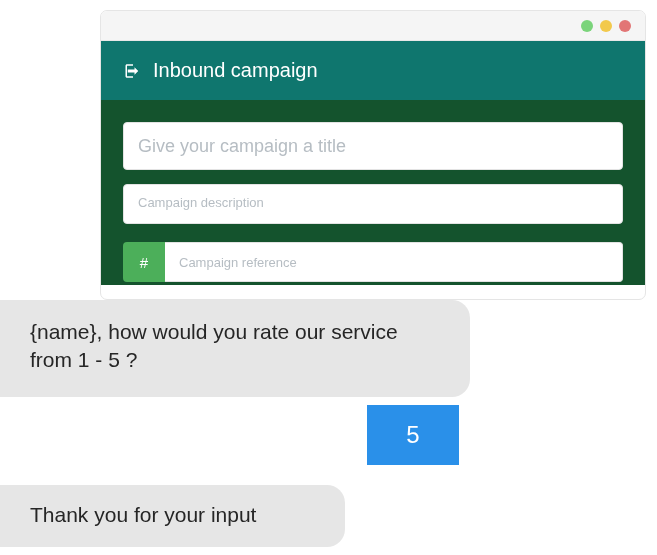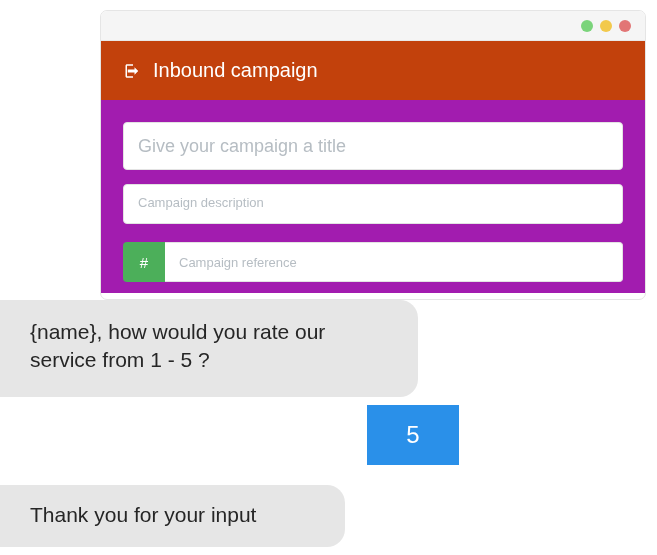--- a/index.html
+++ b/index.html
@@ -13,44 +13,44 @@
     box-shadow:0 0 0 rgba(0,0,0,0);
   }
   .window-bar{width:100%;height:30px;background:#f5f5f5;border-bottom:1px solid #e8e8e8;position:relative}
   .dots{position:absolute;right:14px;top:9px;display:flex;gap:7px}
   .dot{width:12px;height:12px;border-radius:50%}
   .dot.g{background:#7bd47b}
   .dot.y{background:#f2c94c}
   .dot.r{background:#e27575}
 
   .header{
-    background:#c2410c;color:#fff;padding:18px 22px;display:flex;align-items:baseline;gap:10px
+    background:#0f766e;color:#fff;padding:18px 22px;display:flex;align-items:baseline;gap:10px
   }
   .header .ico{width:20px;height:20px;display:inline-flex;align-items:center;justify-content:center;fill:#fff;color:#fff;align-self:center}
   .header .title{font-size:20px;font-weight:400;color:#fff}
   .header .subtitle{font-size:13px;color:#cdd6df;font-weight:300}
 
-  .form{padding:22px 22px 11px 22px;background:#a21caf}
+  .form{padding:22px 22px 3px 22px;background:#14532d}
   .input,.textarea{
     width:100%;border:1px solid #e3e3e3;border-radius:4px;
     font-size:13px;color:#333;background:#fff;
   }
   .input::placeholder,.textarea::placeholder{color:#b6bdc3}
   .input{height:48px;padding:0 14px;font-size:18px}
   .input::placeholder{color:#b6bdc3}
   .textarea{height:40px;padding:10px 14px;resize:none;margin-top:14px;font-family:inherit;font-size:13px}
   .ref-row{display:flex;margin-top:14px}
   .hash{width:42px;height:40px;background:#4caf5a;color:#fff;border-radius:4px 0 0 4px;display:flex;align-items:center;justify-content:center;font-size:15px;font-weight:500}
   .ref-input{flex:1;height:40px;border:1px solid #e3e3e3;border-left:none;border-radius:0 4px 4px 0;padding:0 14px;font-size:13px}
   .ref-input::placeholder{color:#b6bdc3}
 
   
   .chat{position:absolute;left:0;top:300px;width:657px;height:255px}
   .bubble{background:#e6e6e6;color:#262626;font-family:"Segoe UI","Myriad Pro",Arial,sans-serif;font-size:21px;line-height:1.35;padding:18px 26px 22px 30px;border-radius:0 18px 18px 0}
-  .bubble.q{position:absolute;left:0;top:0;width:418px}
+  .bubble.q{position:absolute;left:0;top:0;width:470px}
   .bubble.t{position:absolute;left:0;top:185px;width:345px;padding:16px 44px 18px 30px}
   .reply{position:absolute;left:367px;top:105px;width:92px;height:60px;background:#2a90e9;color:#fff;font-size:24px;display:flex;align-items:center;justify-content:center;font-weight:300}
 </style>
 </head>
 <body>
 
 <div class="window">
   <div class="window-bar">
     <div class="dots">
       <div class="dot g"></div>

